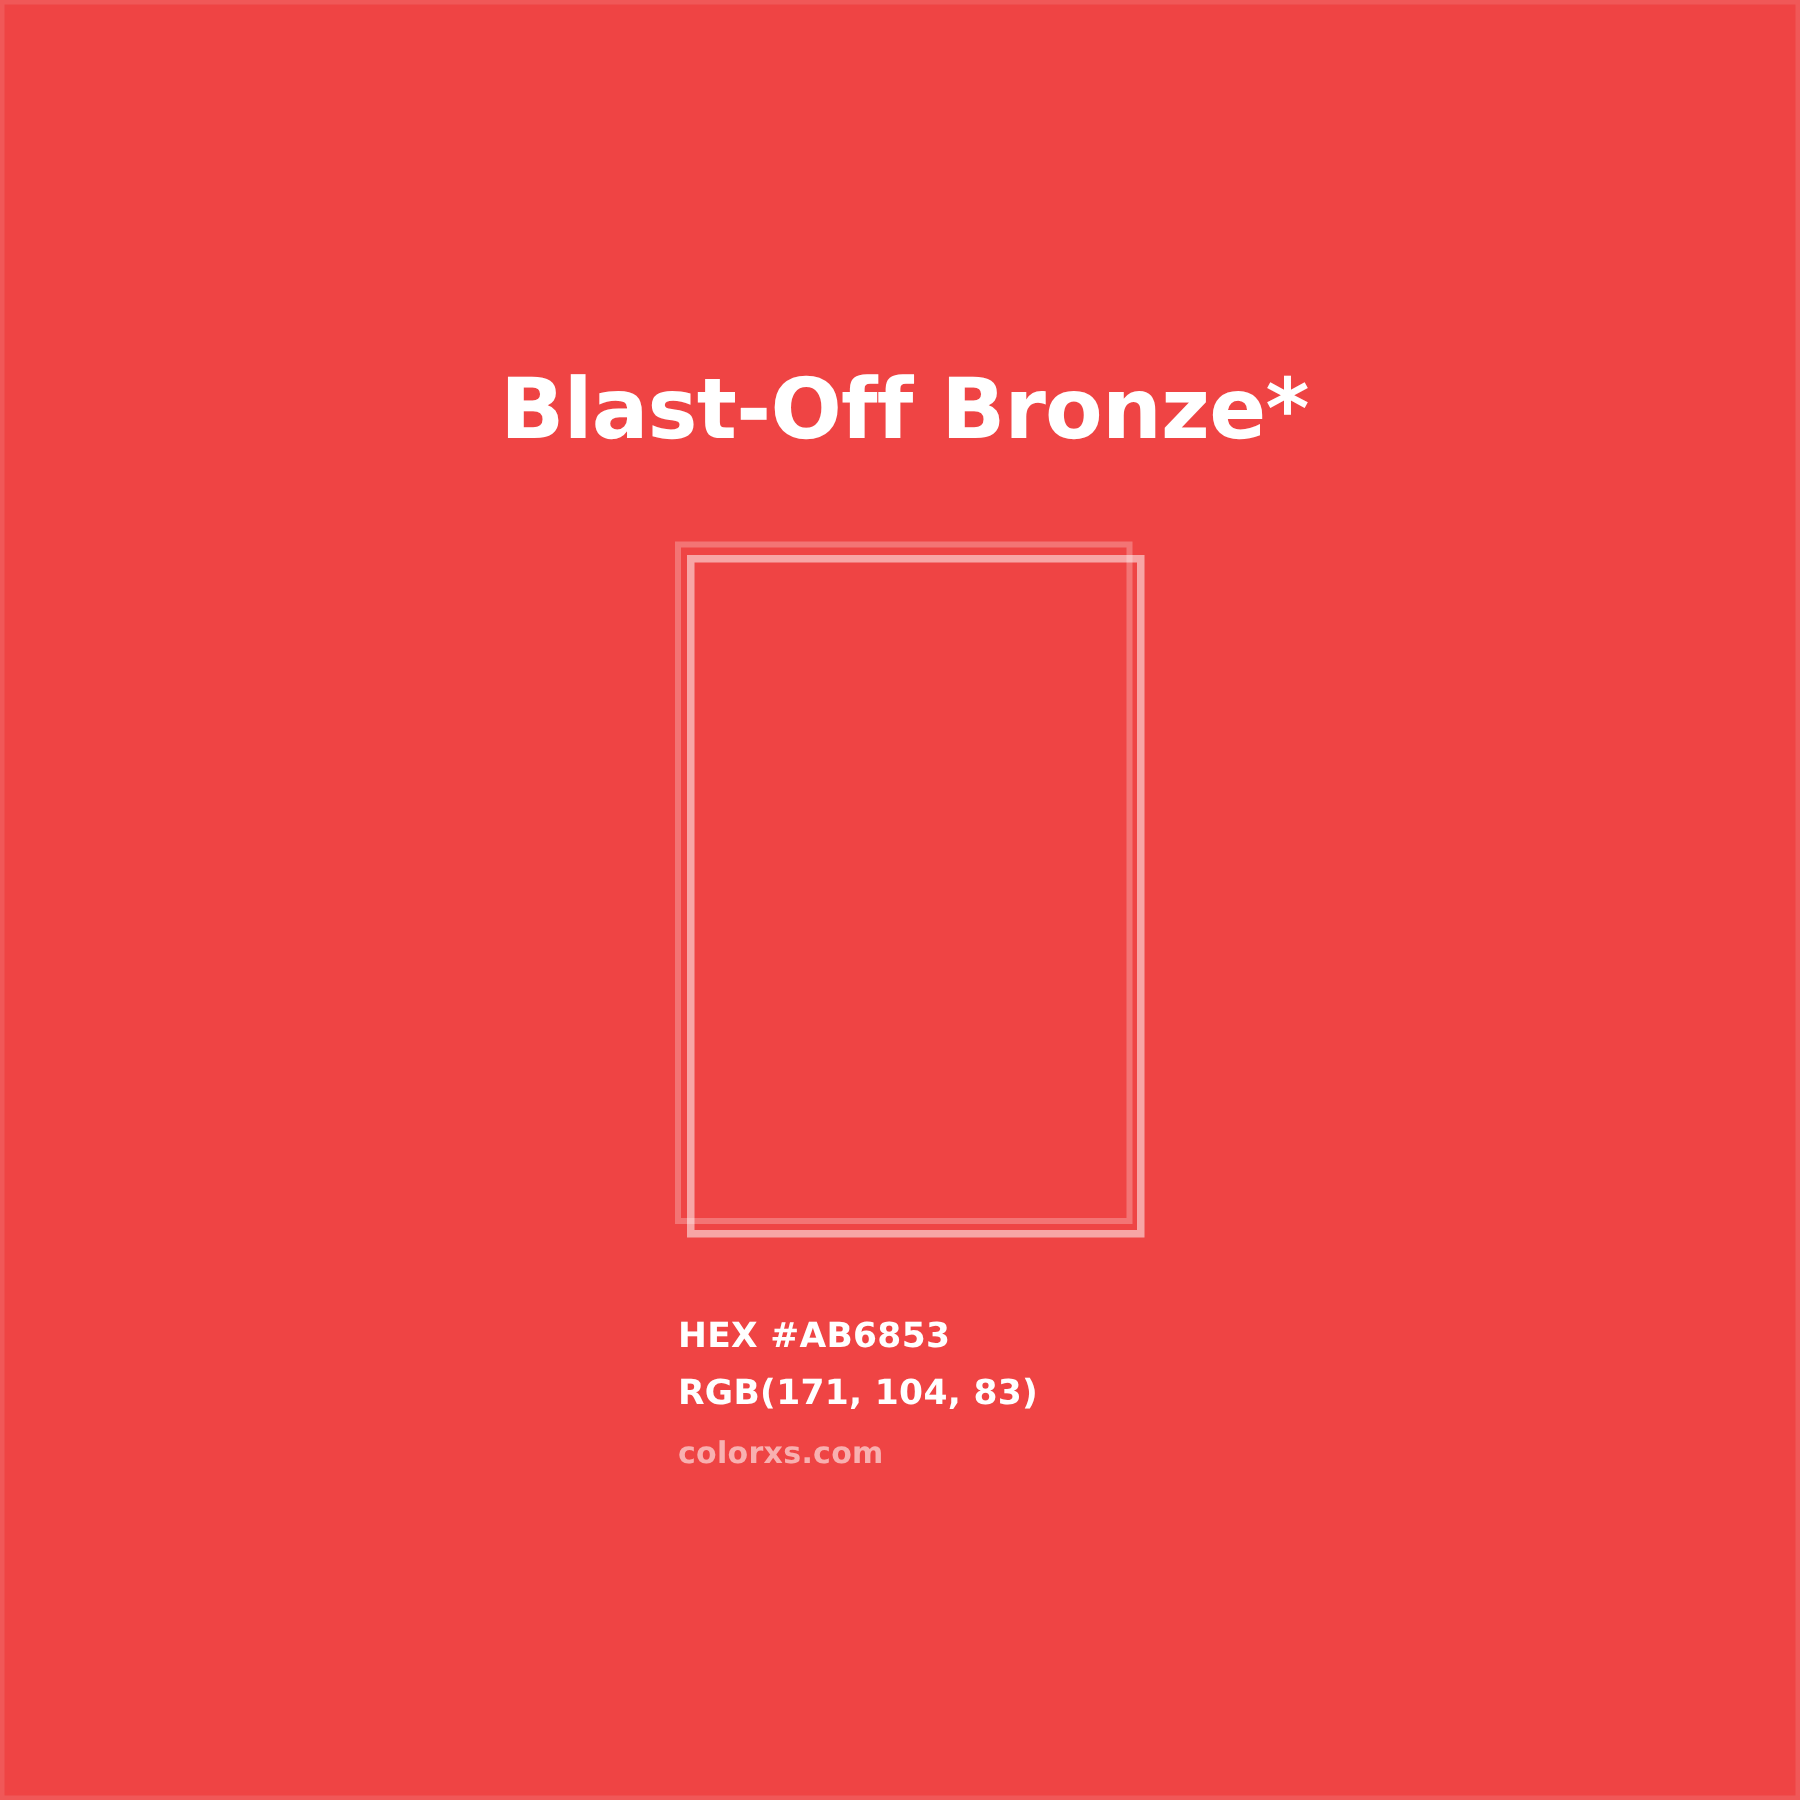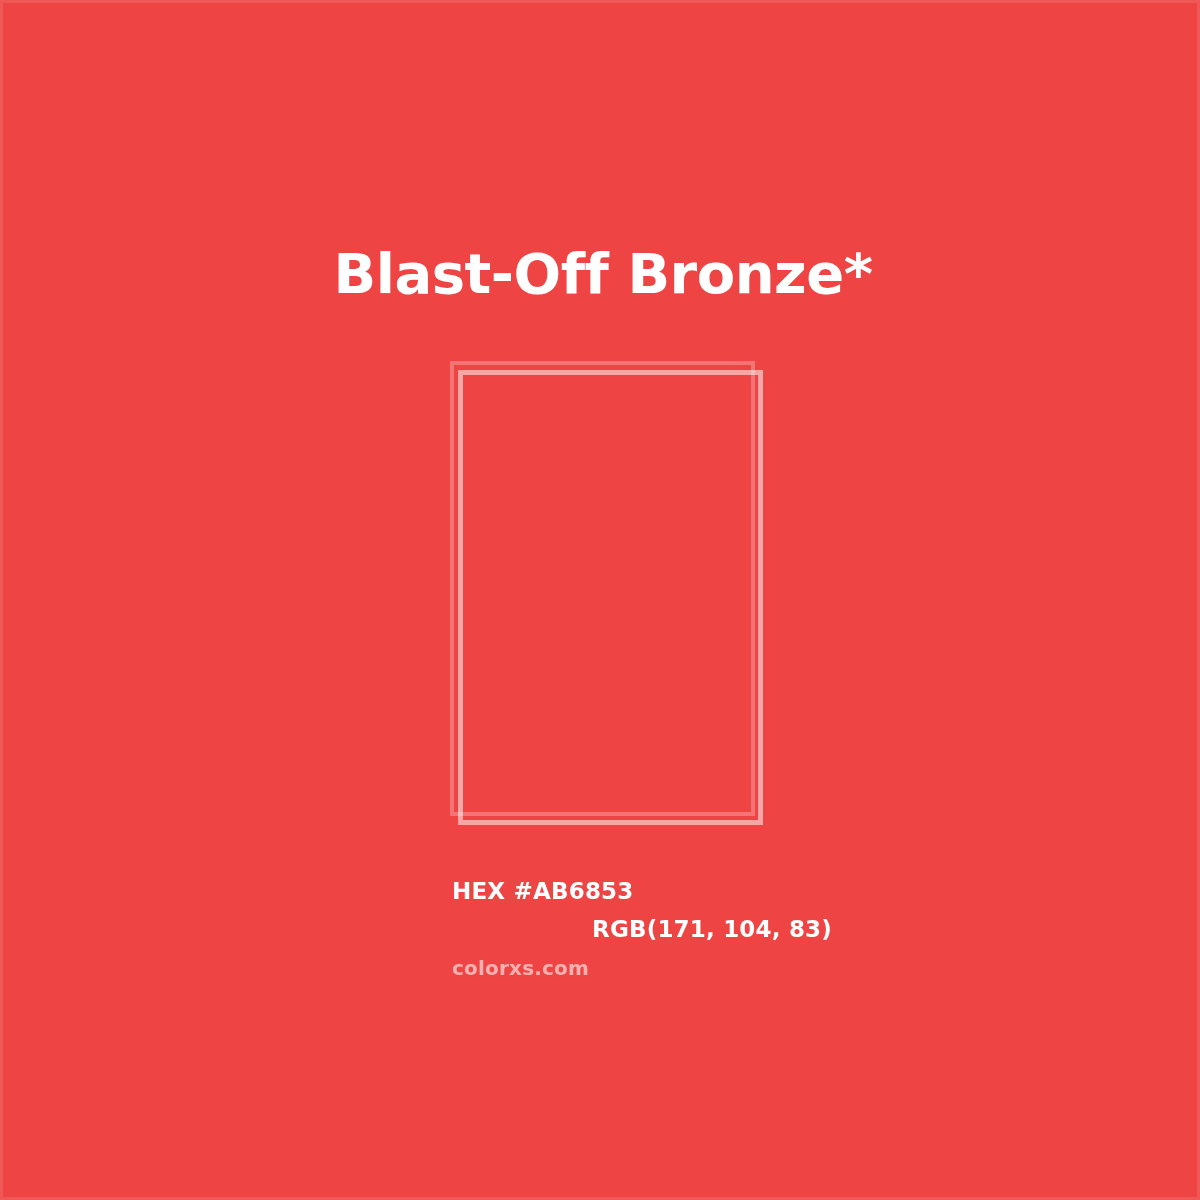--- a/index.html
+++ b/index.html
@@ -74,21 +74,21 @@
   .info-line {
     color: #FFFFFF;
     font-size: 23px;
     font-weight: bold;
     line-height: 37px;
     letter-spacing: 0.2px;
     white-space: nowrap;
     font-family: "DejaVu Sans", "Liberation Sans", sans-serif;
   }
   #hex-value { margin-bottom: 0; }
-  #rgb-value { margin-top: 1px; text-align: center; }
+  #rgb-value { margin-top: 1px; }
 
   #site-credit {
     margin-top: 10px;
     color: rgba(255, 255, 255, 0.58);
     font-size: 20px;
     font-weight: bold;
     letter-spacing: 0.2px;
     line-height: 20px;
     white-space: nowrap;
     font-family: "DejaVu Sans", "Liberation Sans", sans-serif;

